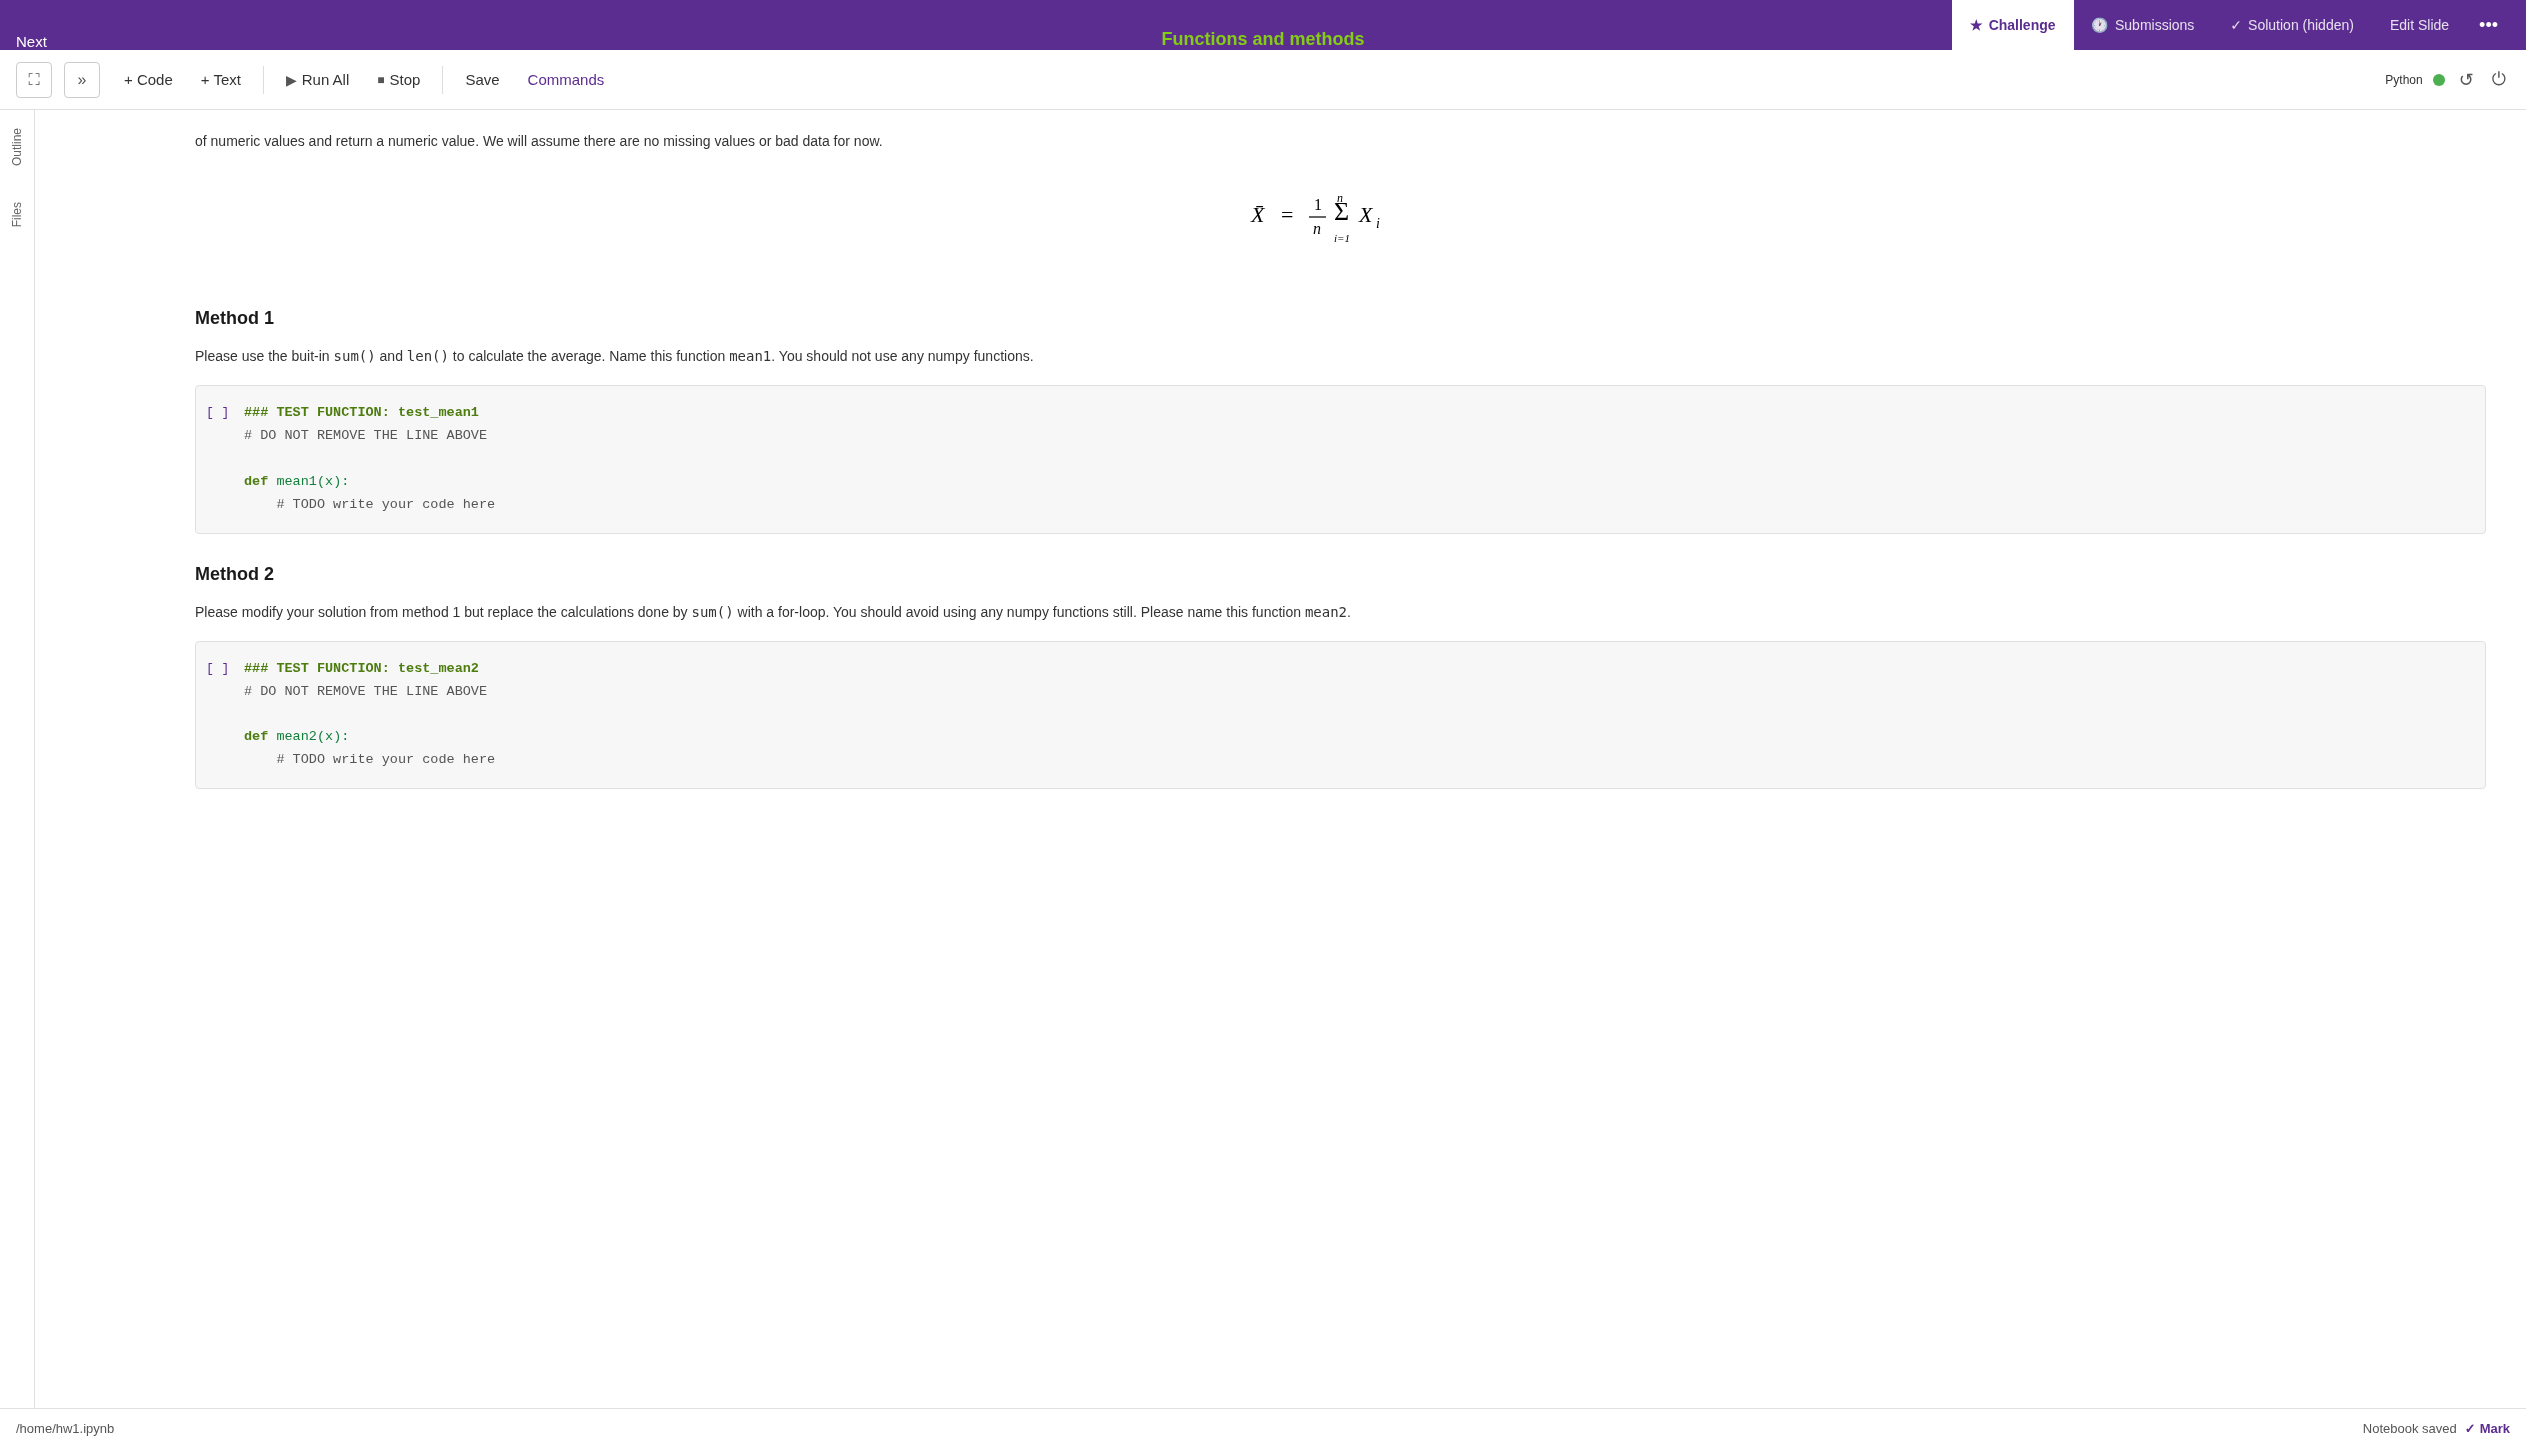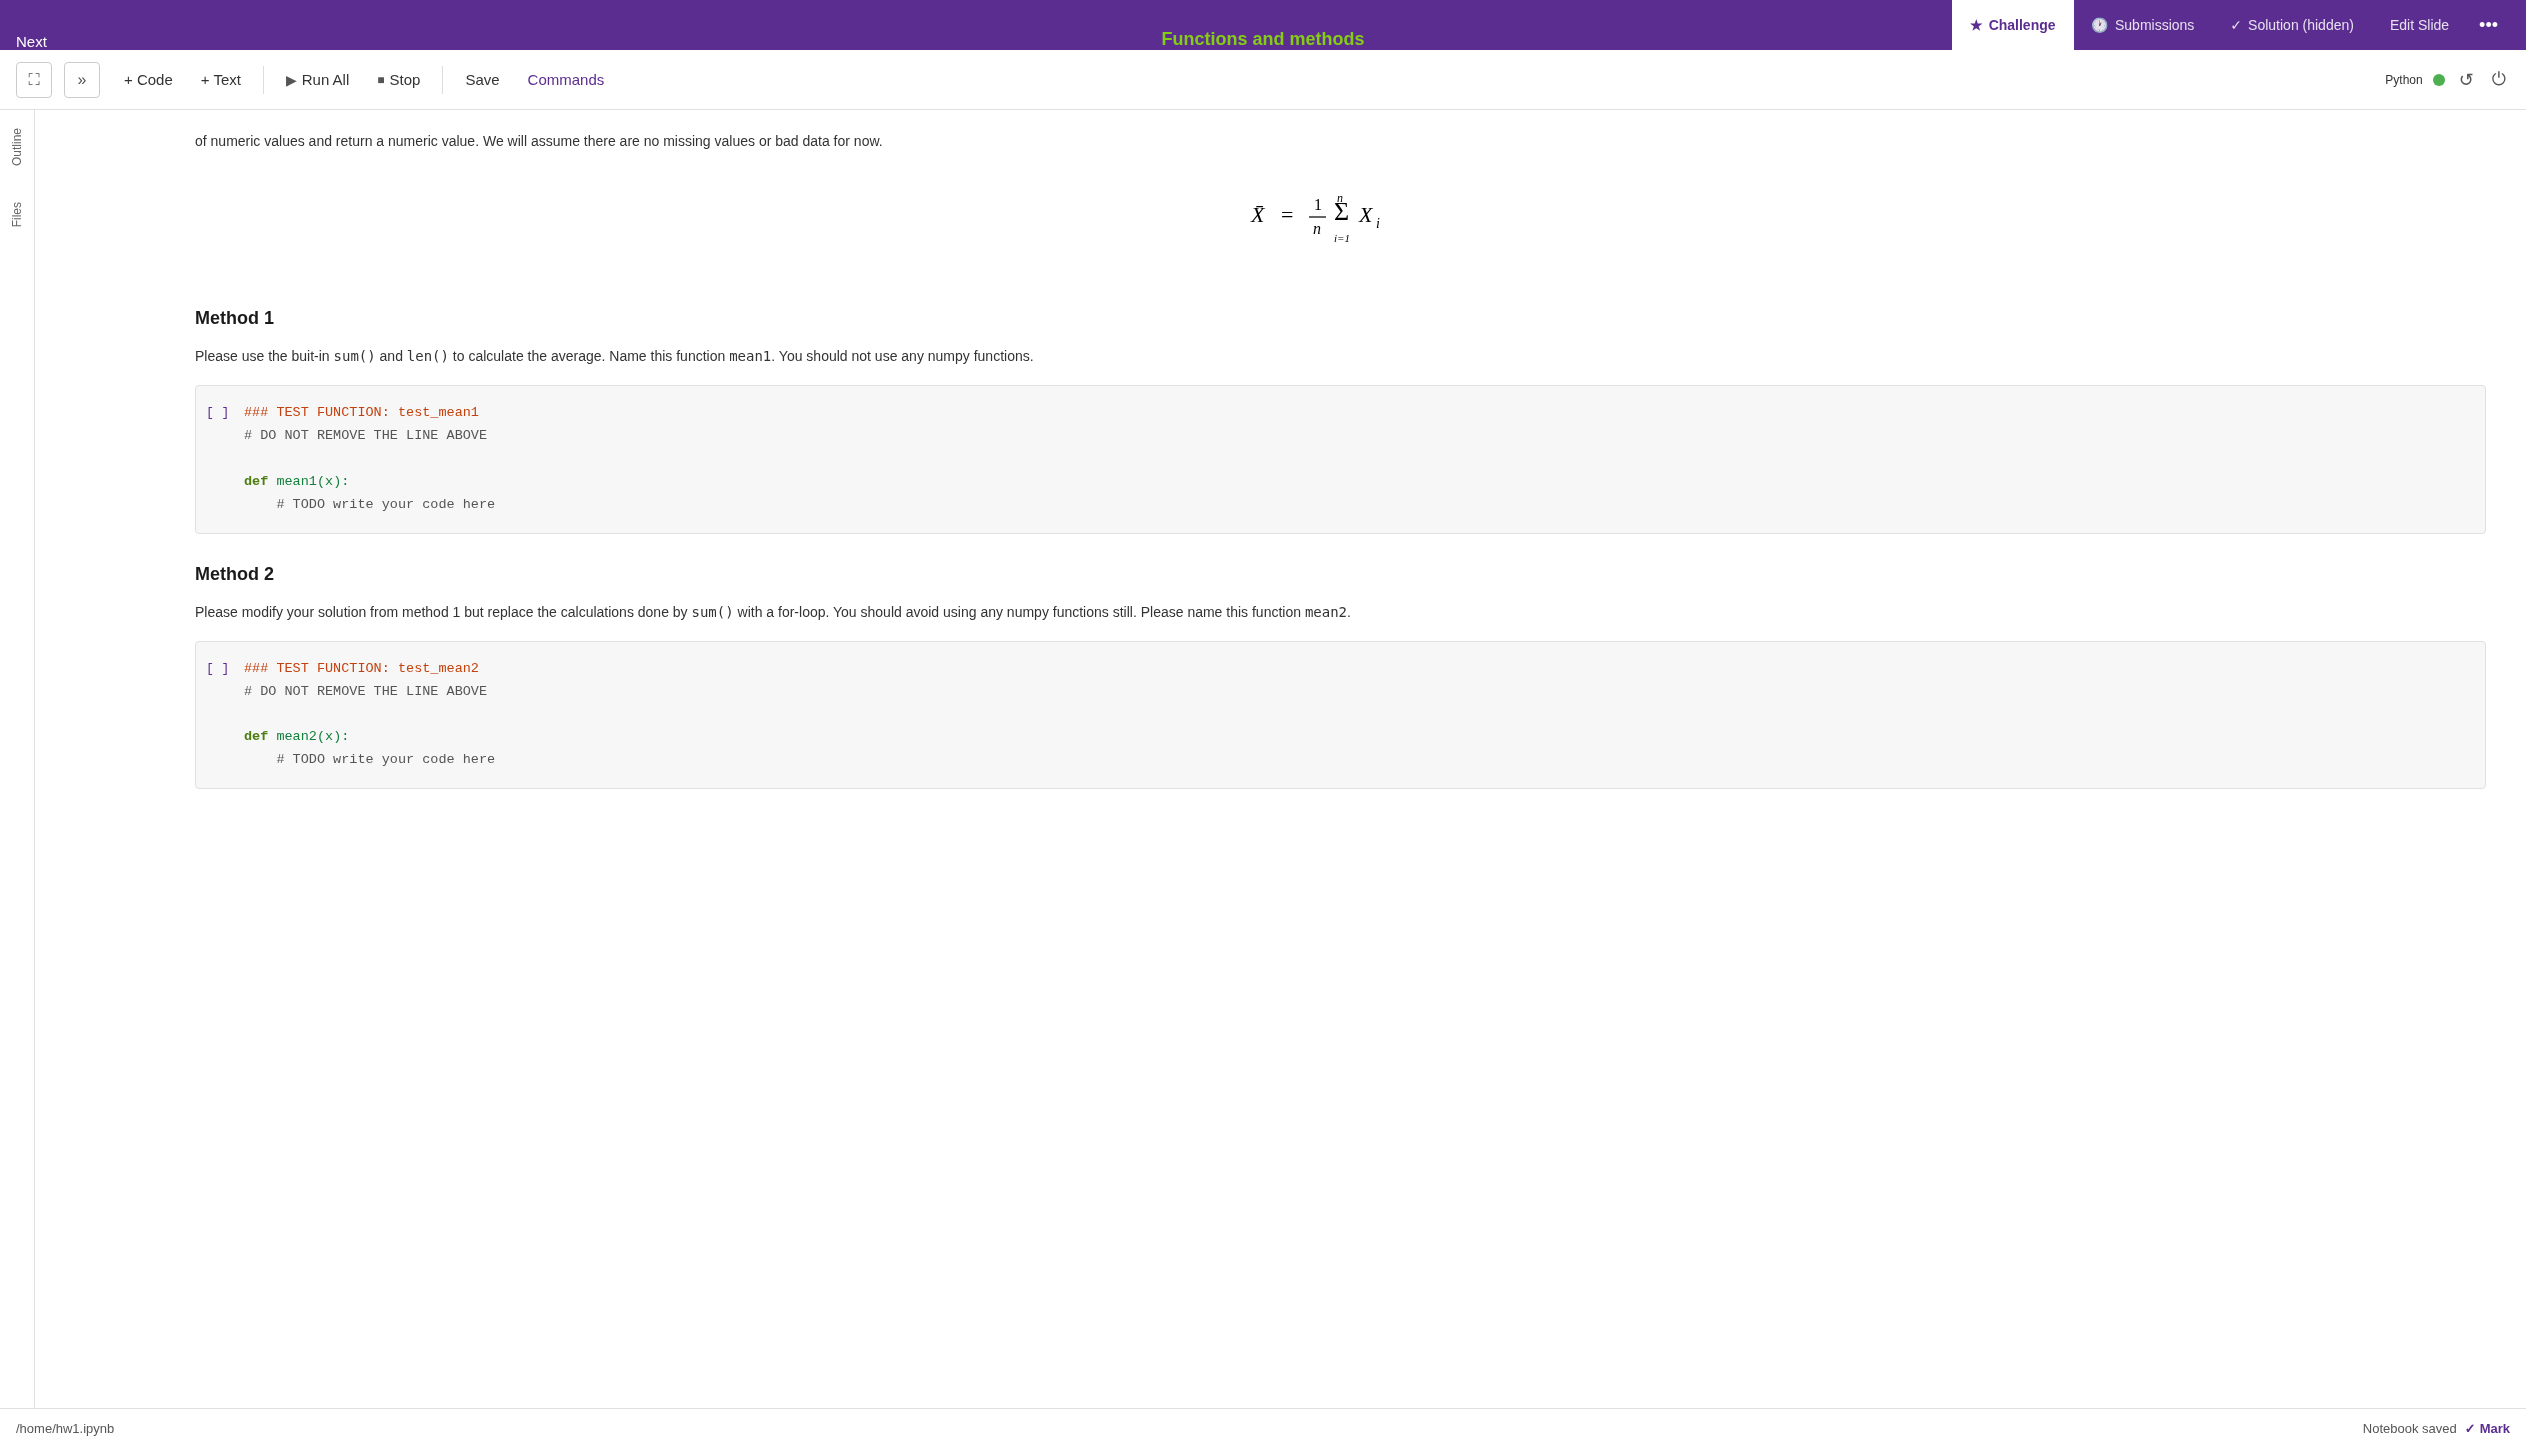--- a/index.html
+++ b/index.html
@@ -210,21 +210,21 @@
       min-width: 40px;
       padding-left: 10px;
       flex-shrink: 0;
     }
     .cell-code {
       flex: 1;
       color: #333;
     }
     .code-line { display: block; }
     .kw-def { color: #4d7c0f; font-weight: 600; }
-    .kw-comment { color: #c2410c; }
+    .kw-comment { color: #4d7c0f; font-weight: bold; }
     .code-normal { color: #15803d; }
     .code-comment { color: #555; }
 
     
     .status-bar {
       height: 40px;
       background: white;
       border-top: 1px solid #e0e0e0;
       display: flex;
       align-items: center;

